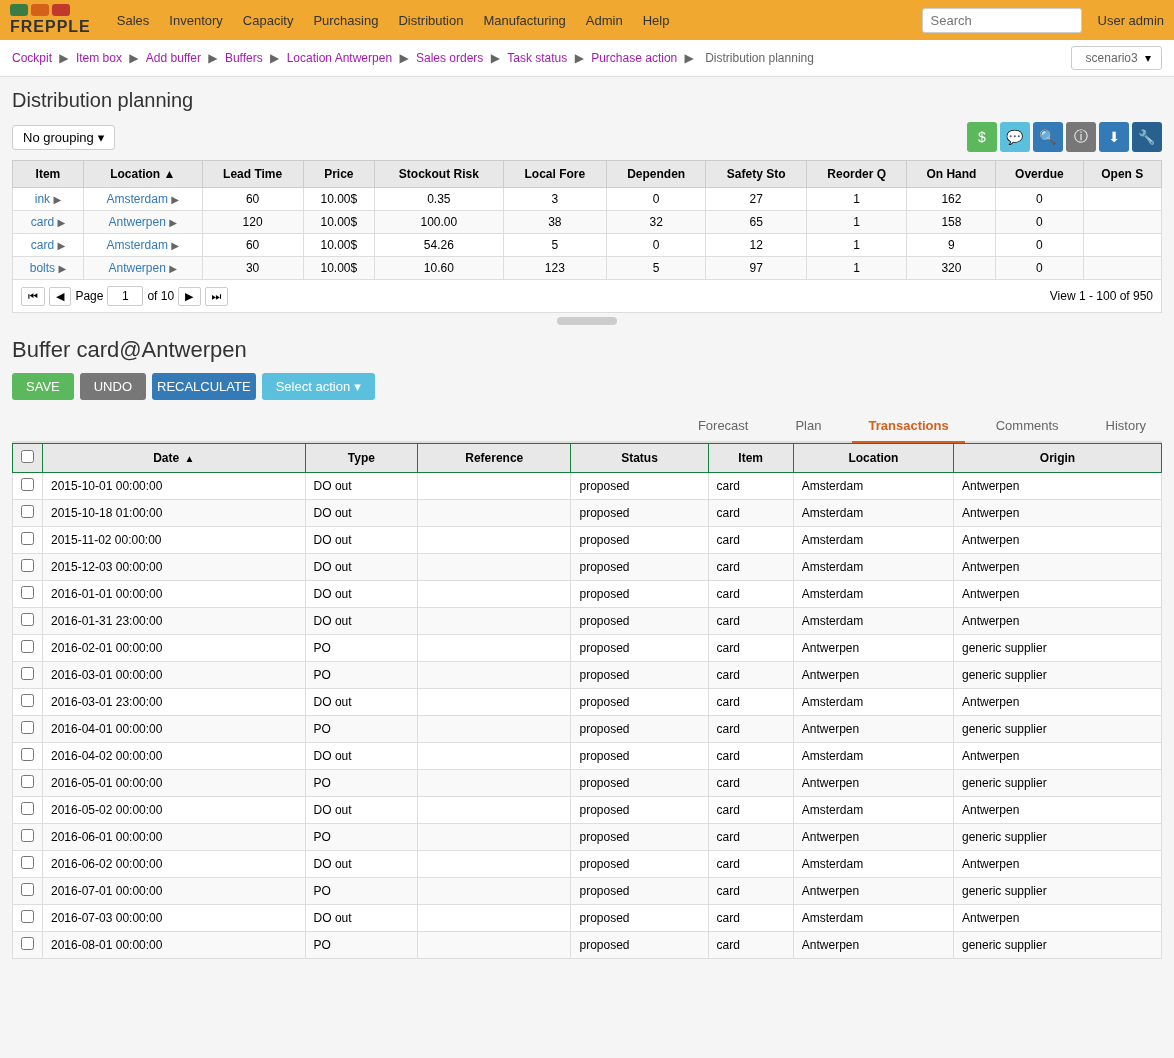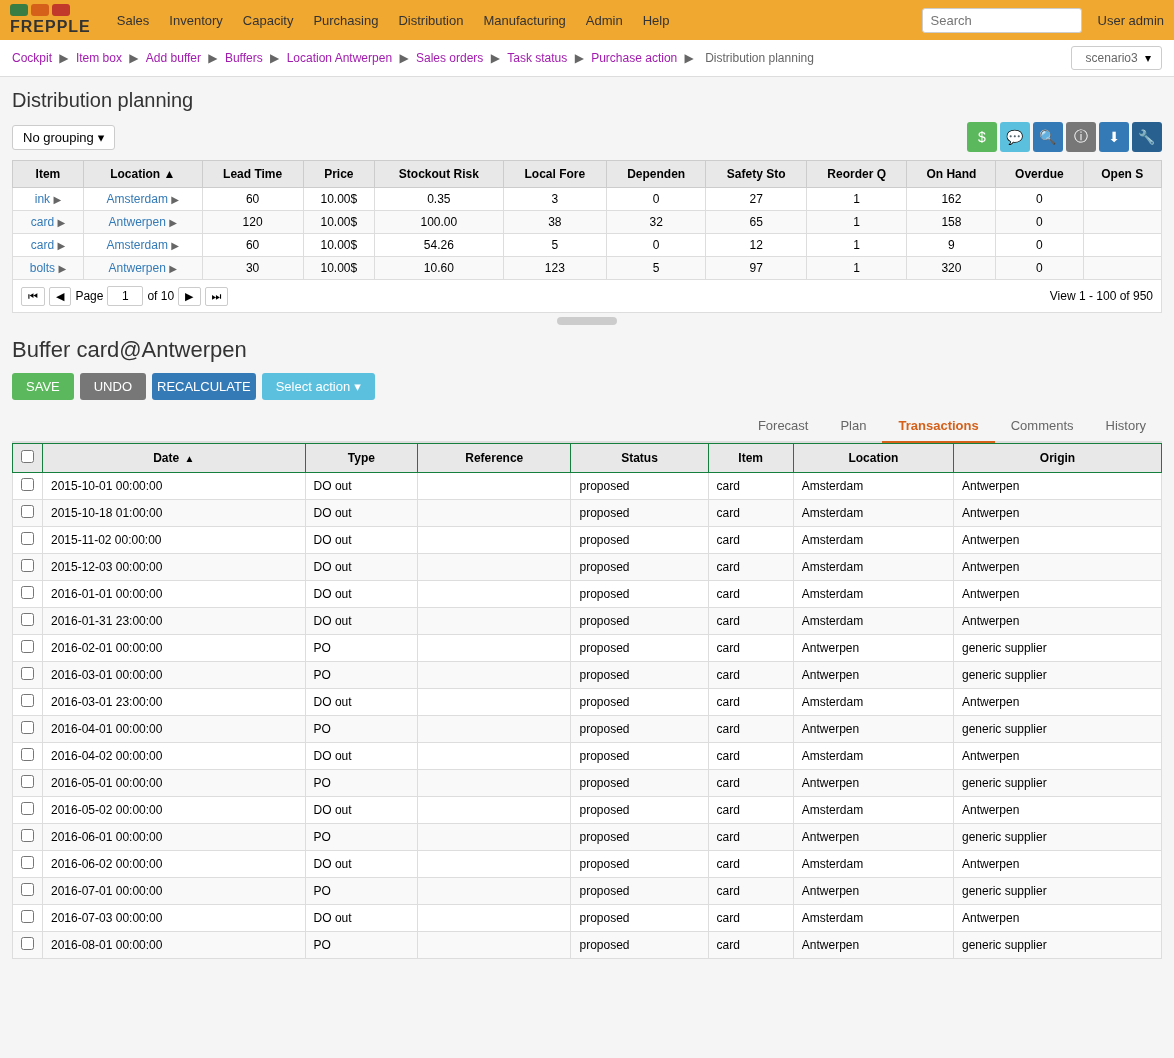--- a/index.html
+++ b/index.html
@@ -142,21 +142,21 @@
     .btn-recalculate { background: #337ab7; color: #fff; border: none; border-radius: 3px; padding: 6px 5px; cursor: pointer; font-size: 13px; }
     .btn-select-action {
       background: #5bc0de; color: #fff; border: none; border-radius: 3px;
       padding: 6px 14px; cursor: pointer; font-size: 13px;
       display: flex; align-items: center; gap: 4px;
     }
 
     
     .tabs-row {
       display: flex; border-bottom: 2px solid #ddd; margin-bottom: 0;
-      justify-content: flex-end; gap: 0;
+      justify-content: flex-end; gap: 15px;
     }
     .tab {
       padding: 8px 16px; cursor: pointer; color: #666; font-size: 13px;
       border-bottom: 2px solid transparent; margin-bottom: -2px;
     }
     .tab.active { color: #d4601a; border-bottom: 2px solid #d4601a; font-weight: bold; }
 
     
     .trans-table {
       width: 100%; border-collapse: collapse; background: #fff;

